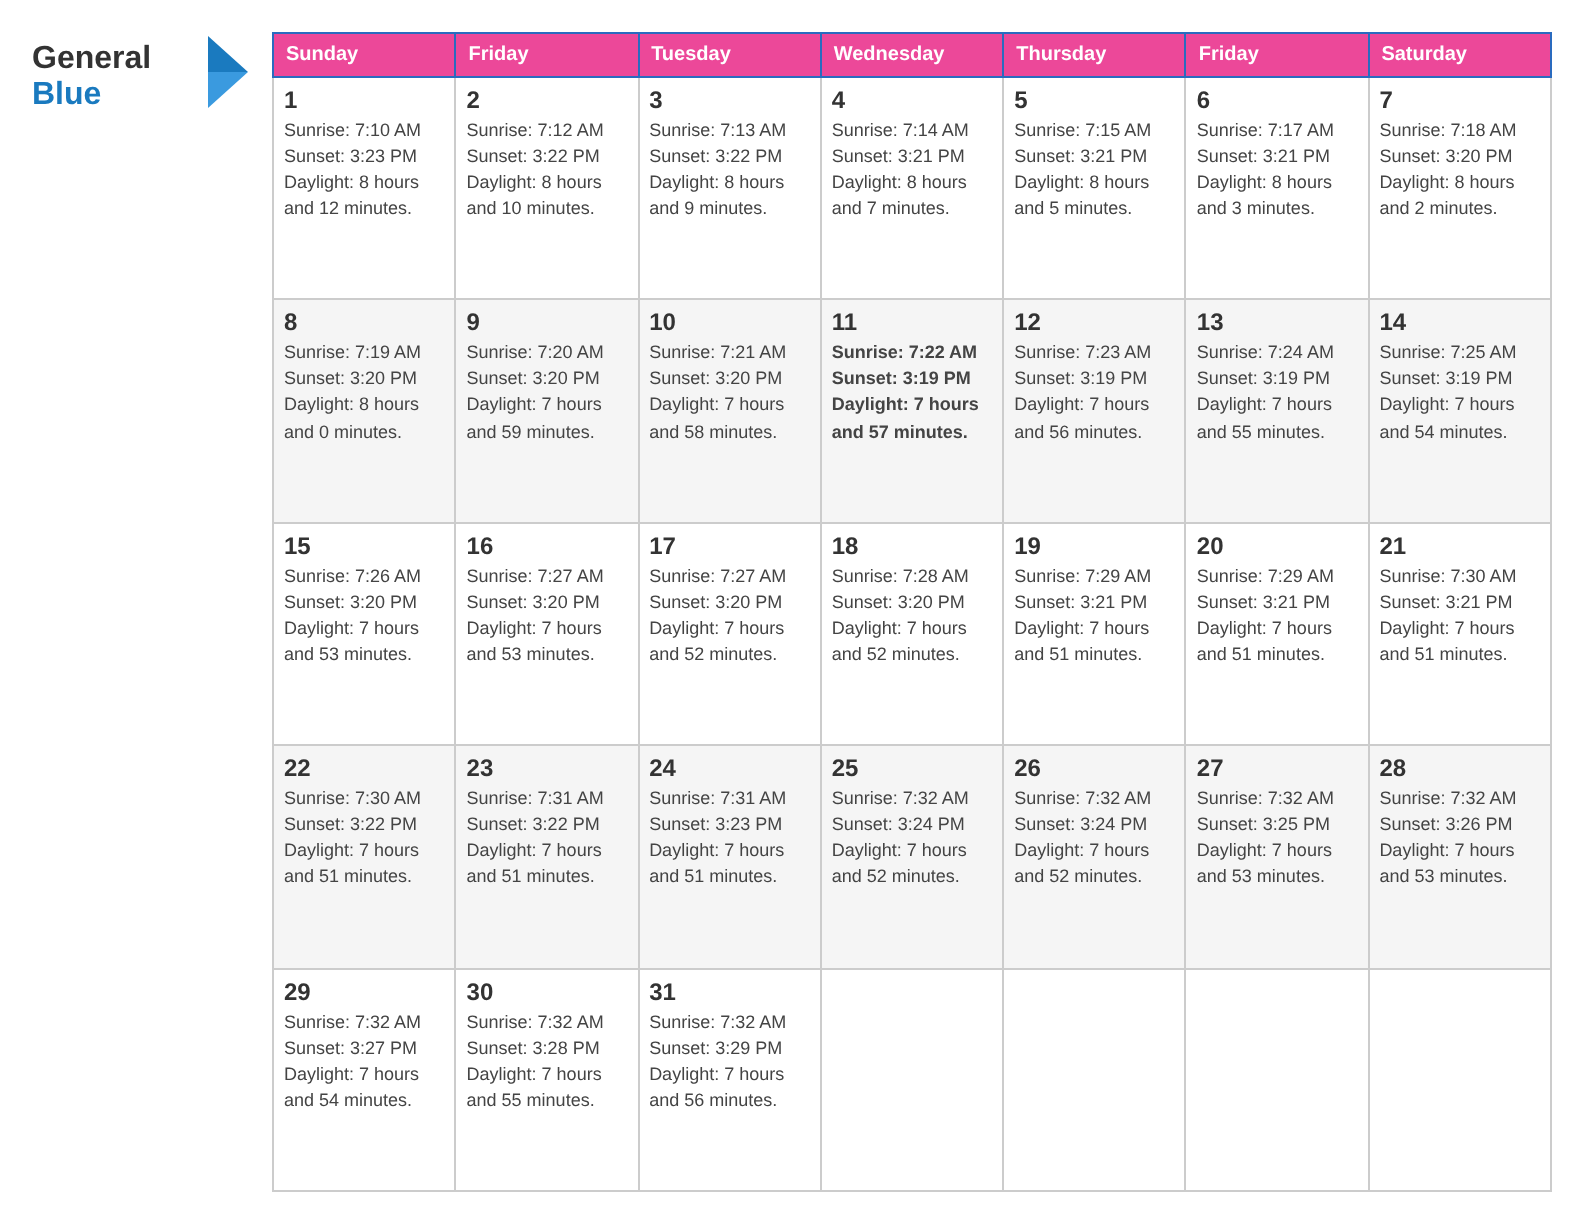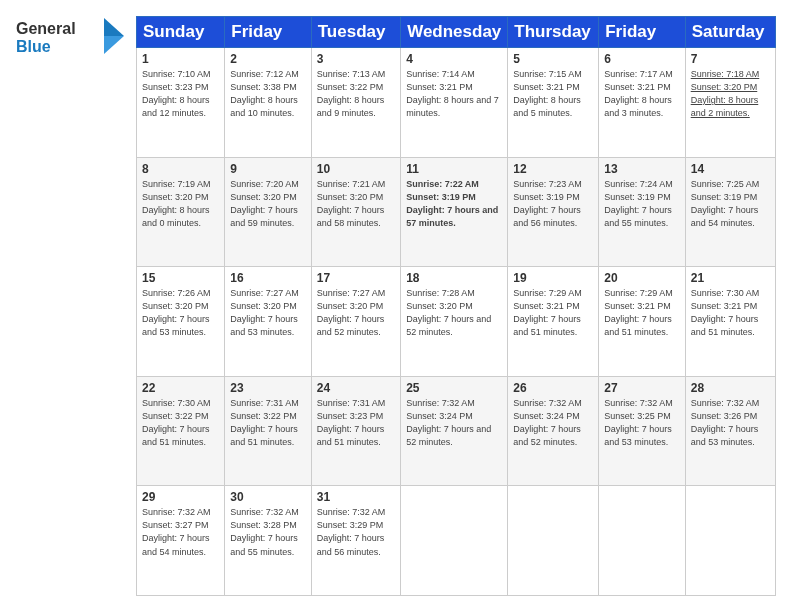--- a/index.html
+++ b/index.html
@@ -38,25 +38,25 @@
     .location {
       font-size: 15px;
       color: #555;
     }
     .calendar-table {
       width: 100%;
       border-collapse: collapse;
       flex: 1;
     }
     .calendar-table th {
-      background-color: #1d4ed8;
+      background-color: #ec4899;
       color: #fff;
       text-align: left;
       padding: 5px 6px;
-      font-size: 17px;
+      font-size: 10px;
       font-weight: bold;
       border: 1px solid #2a6bbf;
     }
     .calendar-table td {
       vertical-align: top;
       border: 1px solid #ccc;
       padding: 4px 5px;
       font-size: 9.5px;
       color: #333;
       background: #fff;
@@ -118,21 +118,21 @@
     <tr>
           <td>
             <span class="day-number">1</span>
             <div class="day-info" style="white-space: pre-line;">Sunrise: 7:10 AM
 Sunset: 3:23 PM
 Daylight: 8 hours and 12 minutes.</div>
           </td>
           <td>
             <span class="day-number">2</span>
             <div class="day-info" style="white-space: pre-line;">Sunrise: 7:12 AM
-Sunset: 3:38 PM
+Sunset: 3:22 PM
 Daylight: 8 hours and 10 minutes.</div>
           </td>
           <td>
             <span class="day-number">3</span>
             <div class="day-info" style="white-space: pre-line;">Sunrise: 7:13 AM
 Sunset: 3:22 PM
 Daylight: 8 hours and 9 minutes.</div>
           </td>
           <td>
             <span class="day-number">4</span>
@@ -147,21 +147,21 @@
 Daylight: 8 hours and 5 minutes.</div>
           </td>
           <td>
             <span class="day-number">6</span>
             <div class="day-info" style="white-space: pre-line;">Sunrise: 7:17 AM
 Sunset: 3:21 PM
 Daylight: 8 hours and 3 minutes.</div>
           </td>
           <td>
             <span class="day-number">7</span>
-            <div class="day-info" style="white-space: pre-line; text-decoration: underline;">Sunrise: 7:18 AM
+            <div class="day-info" style="white-space: pre-line;">Sunrise: 7:18 AM
 Sunset: 3:20 PM
 Daylight: 8 hours and 2 minutes.</div>
           </td>
         </tr>
         <tr>
           <td>
             <span class="day-number">8</span>
             <div class="day-info" style="white-space: pre-line;">Sunrise: 7:19 AM
 Sunset: 3:20 PM
 Daylight: 8 hours and 0 minutes.</div>

